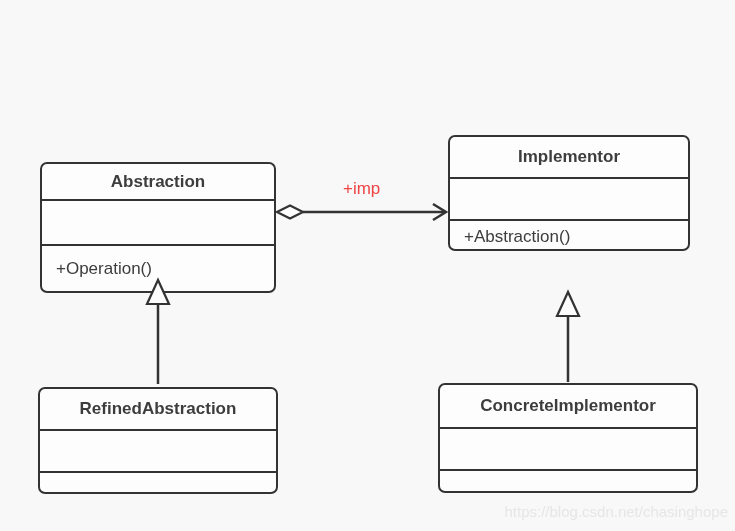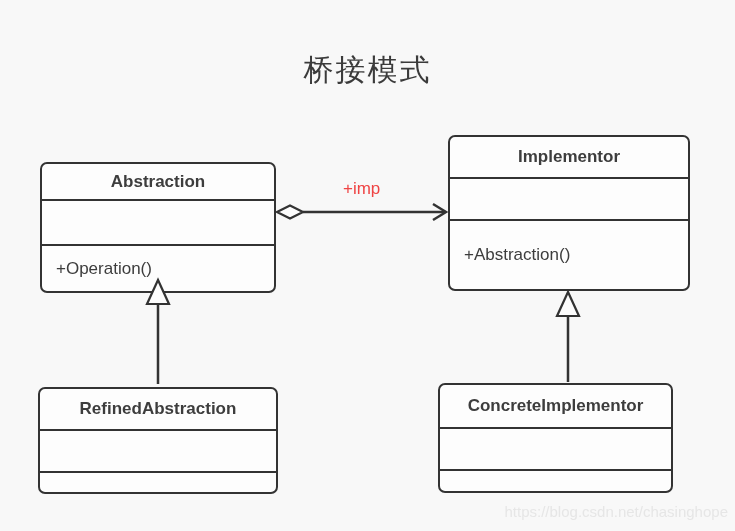--- a/index.html
+++ b/index.html
@@ -55,41 +55,40 @@
   .watermark {
     position: absolute; right: 7px; top: 503px;
     font-size: 15px; color: #e6e6e6;
   }
 </style>
 </head>
 <body>
 
 <div class="stage">
 
-  <div class="diagram-title">桥接模式</div>
 
   <div class="class-box" style="left:40px; top:162px; width:236px; height:131px;">
     <div class="cb-title" style="height:35px;">Abstraction</div>
     <div class="cb-attrs" style="height:43px;"></div>
     <div class="cb-methods">+Operation()</div>
   </div>
 
-  <div class="class-box" style="left:448px; top:135px; width:242px; height:156px;">
+  <div class="class-box" style="left:448px; top:135px; width:242px; height:116px;">
     <div class="cb-title" style="height:40px;">Implementor</div>
     <div class="cb-attrs" style="height:40px;"></div>
     <div class="cb-methods">+Abstraction()</div>
   </div>
 
   <div class="class-box" style="left:38px; top:363px; width:240px; height:107px;margin-top:24px;">
     <div class="cb-title" style="height:40px;">RefinedAbstraction</div>
     <div class="cb-attrs" style="height:40px;"></div>
     <div class="cb-methods"></div>
   </div>
 
-  <div class="class-box" style="left:438px; top:383px; width:235px; height:110px;">
+  <div class="class-box" style="left:438px; top:383px; width:260px; height:110px;">
     <div class="cb-title" style="height:42px;">ConcreteImplementor</div>
     <div class="cb-attrs" style="height:40px;"></div>
     <div class="cb-methods"></div>
   </div>
 
   <svg class="overlay" width="735" height="531" viewBox="0 0 735 531">
 
     <g>
       <line x1="303" y1="212" x2="445" y2="212" stroke="#333333" stroke-width="2.5"></line>
       <polygon points="277,212 290,205.5 303,212 290,218.5" fill="#fdfdfd" stroke="#333333" stroke-width="2.2"></polygon>

